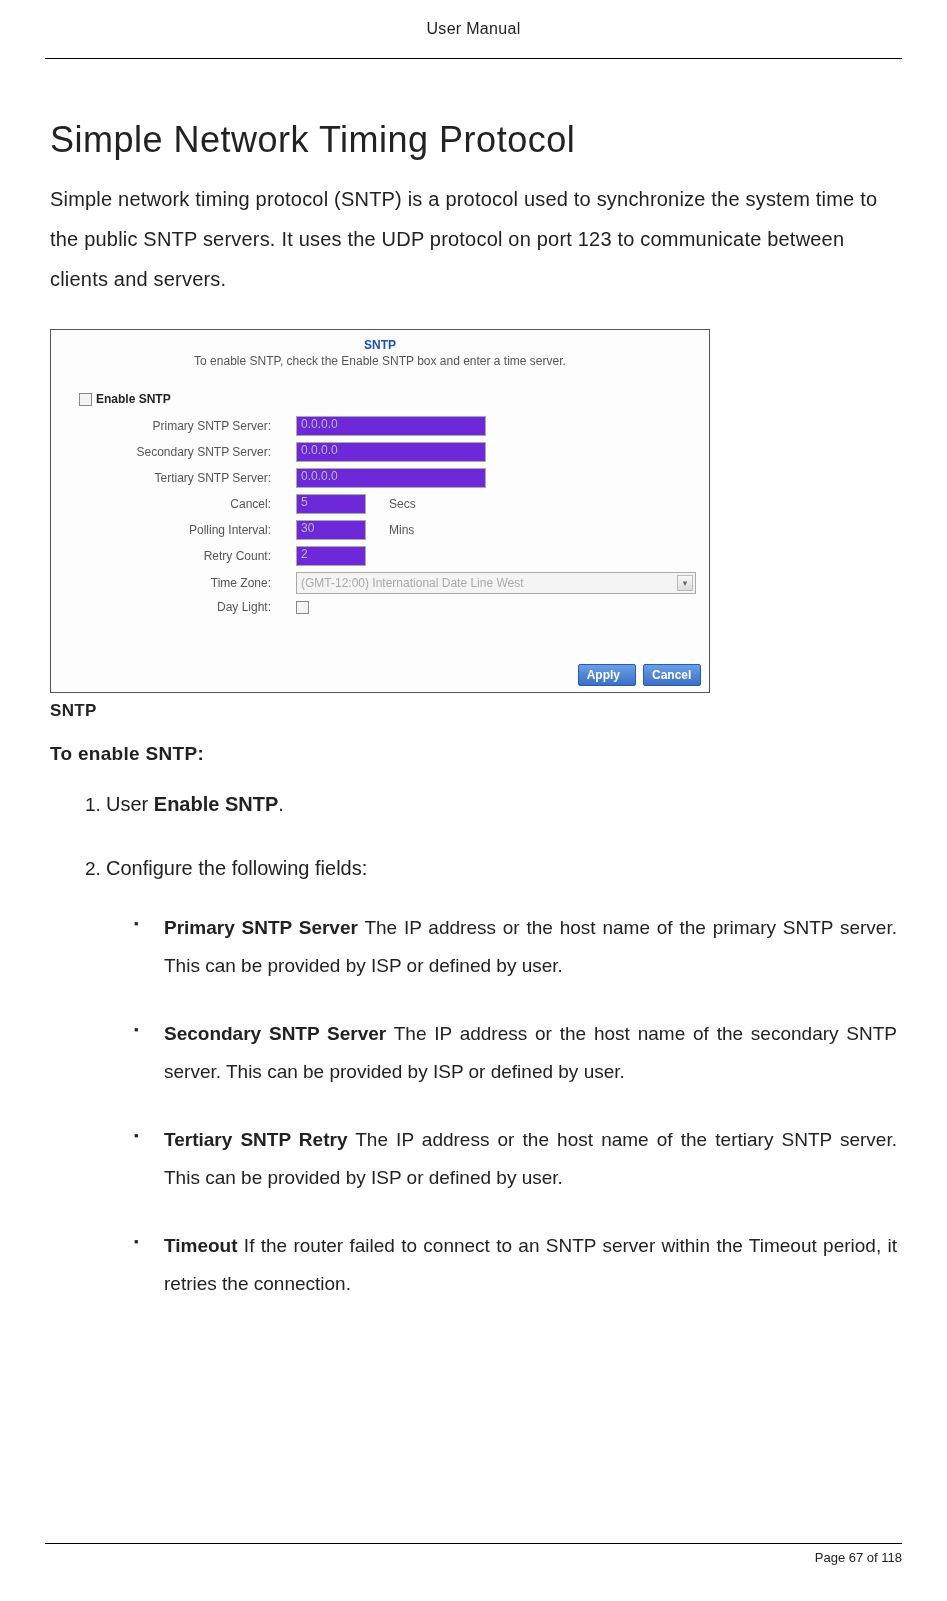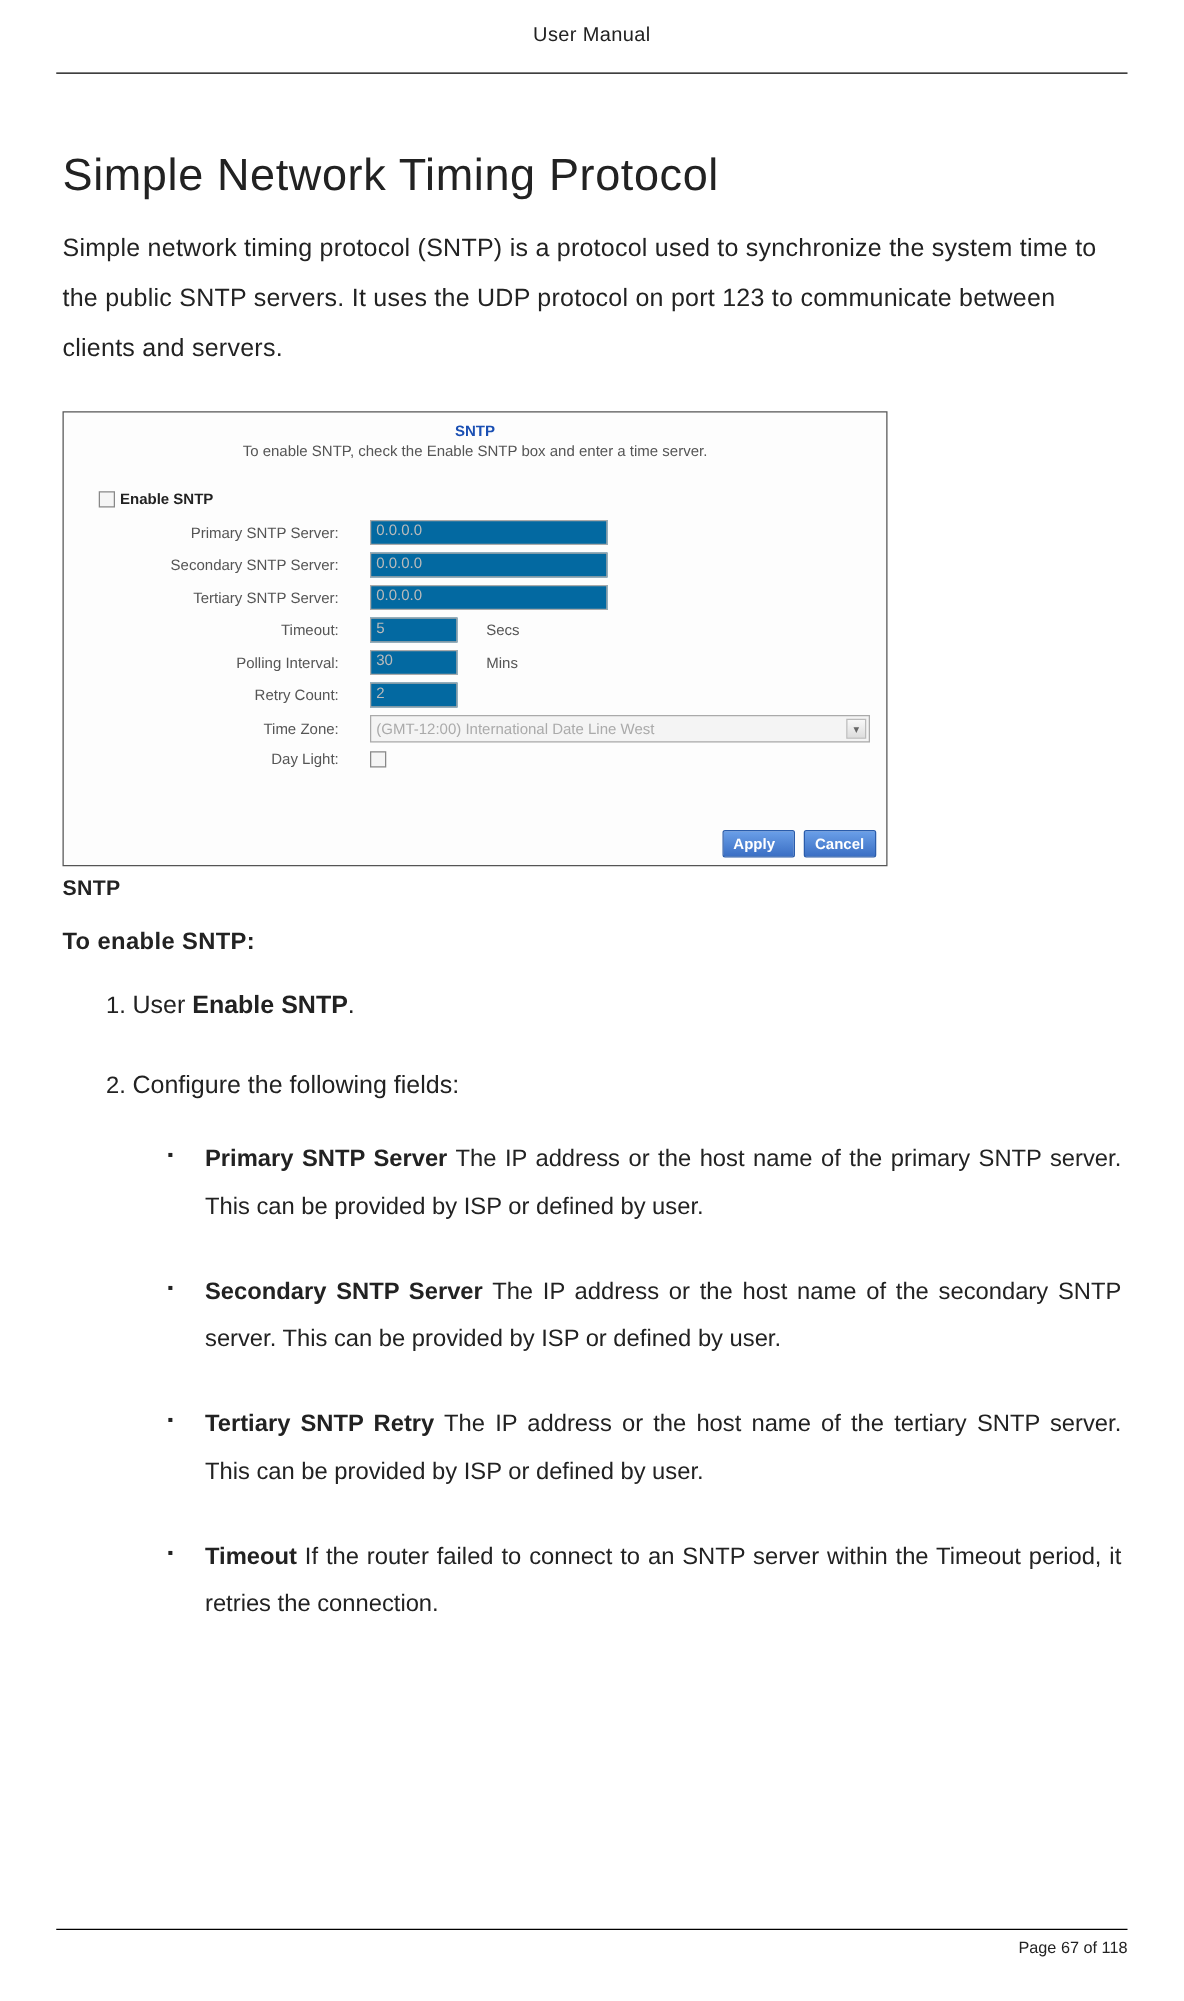--- a/index.html
+++ b/index.html
@@ -13,21 +13,21 @@
   .shot-wrap { border: 1px solid #555; width: 660px; background: #fdfdfd; font-family: Tahoma, Arial, sans-serif; font-size: 12px; color: #333; }
   .shot-inner { padding: 6px 10px 10px 10px; }
   .shot-title { text-align: center; color: #1a4fb3; font-weight: bold; font-size: 12px; margin-top: 2px; }
   .shot-sub { text-align: center; font-size: 12px; color: #555; margin: 2px 0 24px 0; }
   .enable-row { display: flex; align-items: center; gap: 4px; margin: 0 0 10px 18px; }
   .chk { width: 13px; height: 13px; border: 1px solid #888; background: #f5f5f5; display: inline-block; }
   .enable-lbl { font-weight: bold; color: #222; font-size: 12px; }
   .form-row { display: flex; align-items: center; margin: 6px 0; gap: 17px; }
   .form-lbl { width: 218px; text-align: right; padding-right: 8px; color: #555; font-size: 12px; }
   .txt { height: 20px; border: 1px solid #aaa; background: #fff; color: #999; padding: 0 4px; font-size: 12px; }
-  .txt.disabled { background: #0369a1; color: #bbb; }
+  .txt.disabled { background: #6d28d9; color: #bbb; }
   .w-ip { width: 190px; }
   .w-sm { width: 70px; }
   .unit { font-size: 12px; color: #555; margin-left: 6px; }
   .sel { height: 22px; width: 400px; border: 1px solid #aaa; background: #f4f4f4; color: #aaa; display: flex; align-items: center; justify-content: space-between; padding: 0 2px 0 4px; font-size: 12px; }
   .sel-arrow { width: 16px; height: 16px; border: 1px solid #bbb; background: linear-gradient(#f8f8f8,#ddd); display: flex; align-items: center; justify-content: center; font-size: 9px; color: #666; }
   .btnbar { text-align: right; padding: 6px 8px 6px 0; }
   .btn { display: inline-block; min-width: 58px; height: 22px; line-height: 20px; text-align: left; font-size: 12px; font-weight: bold; color: #fff; border: 1px solid #2a5cab; background: linear-gradient(#6a9fe8,#3b6fc4); border-radius: 2px; margin-left: 4px; padding: 0 8px; }
   .caption { font-size: 17px; font-weight: 600; margin: 8px 0 22px 0; letter-spacing: .3px; }
   .sec-head { font-size: 19px; font-weight: 700; margin: 0 0 20px 0; letter-spacing: .3px; }
   ol.steps { list-style: decimal; padding-left: 56px; font-size: 20px; }
@@ -76,21 +76,21 @@
           <div class="form-lbl">Secondary SNTP Server:</div>
           <div class="txt disabled w-ip">0.0.0.0</div>
         </div>
 
         <div class="form-row">
           <div class="form-lbl">Tertiary SNTP Server:</div>
           <div class="txt disabled w-ip">0.0.0.0</div>
         </div>
 
         <div class="form-row">
-          <div class="form-lbl">Timeout:</div>
+          <div class="form-lbl">Cancel:</div>
           <div class="txt disabled w-sm">5</div>
           <span class="unit">Secs</span>
         </div>
 
         <div class="form-row">
           <div class="form-lbl">Polling Interval:</div>
           <div class="txt disabled w-sm">30</div>
           <span class="unit">Mins</span>
         </div>
 

